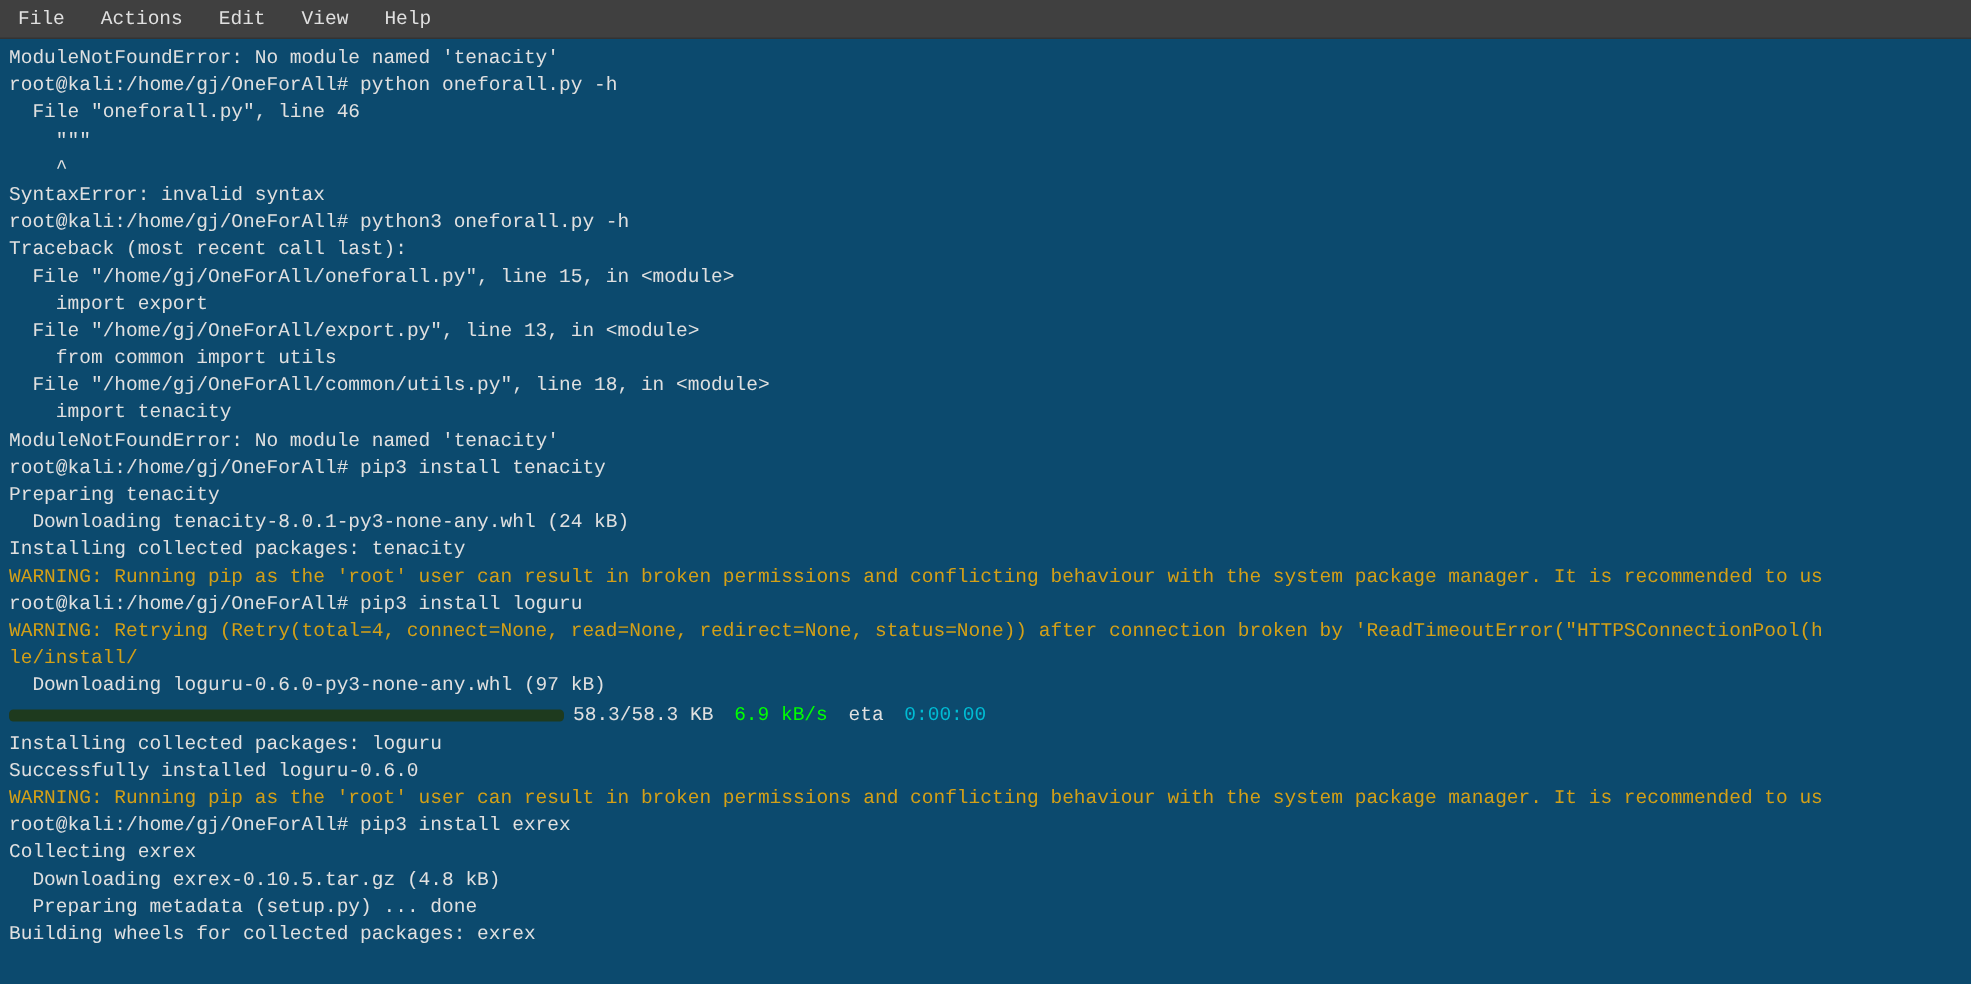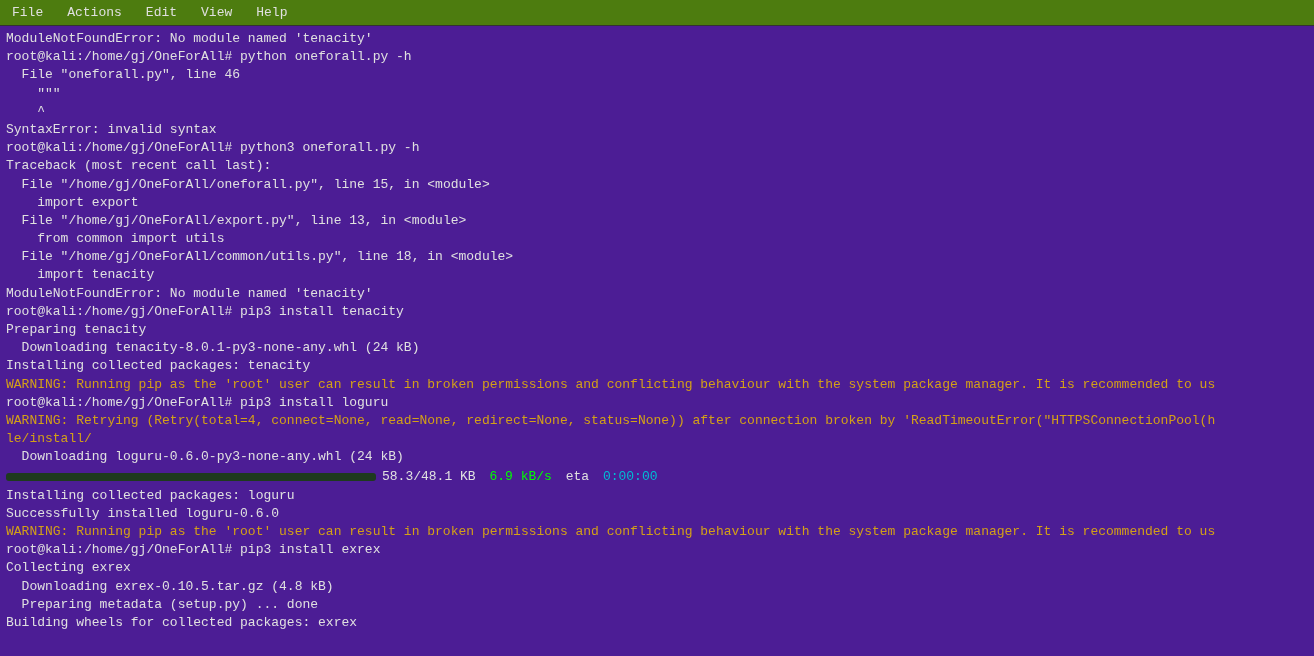--- a/index.html
+++ b/index.html
@@ -8,36 +8,36 @@
       color: #e0e0e0;
       font-family: 'Courier New', Courier, monospace;
       font-size: 13px;
       width: 1314px;
       height: 656px;
       overflow: hidden;
       display: flex;
       flex-direction: column;
     }
     .menu-bar {
-      background: #4d7c0f;
+      background: #404040;
       display: flex;
       align-items: center;
       padding: 2px 0;
       border-bottom: 1px solid #333;
       flex-shrink: 0;
     }
     .menu-item {
       padding: 3px 12px;
       color: #e0e0e0;
       cursor: pointer;
       font-size: 13px;
     }
     .terminal-body {
       flex: 1;
-      background: #4c1d95;
+      background: #0c4a6e;
       padding: 4px 6px;
       overflow-y: auto;
       overflow-x: hidden;
       line-height: 1.4;
     }
     .line {
       white-space: pre-wrap;
       word-break: break-all;
     }
     .text-white { color: #e0e0e0; }
@@ -94,24 +94,24 @@
     <div class="line text-white">    import tenacity</div>
     <div class="line text-white">ModuleNotFoundError: No module named 'tenacity'</div>
     <div class="line text-white">root@kali:/home/gj/OneForAll# pip3 install tenacity</div>
     <div class="line text-white">Preparing tenacity</div>
     <div class="line text-white">  Downloading tenacity-8.0.1-py3-none-any.whl (24 kB)</div>
     <div class="line text-white">Installing collected packages: tenacity</div>
     <div class="line text-warning">WARNING: Running pip as the 'root' user can result in broken permissions and conflicting behaviour with the system package manager. It is recommended to us</div>
     <div class="line text-white">root@kali:/home/gj/OneForAll# pip3 install loguru</div>
     <div class="line text-warning">WARNING: Retrying (Retry(total=4, connect=None, read=None, redirect=None, status=None)) after connection broken by 'ReadTimeoutError("HTTPSConnectionPool(h</div>
     <div class="line text-warning">le/install/</div>
-    <div class="line text-white">  Downloading loguru-0.6.0-py3-none-any.whl (24 kB)</div>
+    <div class="line text-white">  Downloading loguru-0.6.0-py3-none-any.whl (97 kB)</div>
     <div class="progress-bar-container">
       <span class="progress-bar-bg"><span class="progress-bar-fill" style="width: 100%;"></span></span>
-      <span class="line text-white">58.3/48.1 KB </span>
+      <span class="line text-white">58.3/58.3 KB </span>
       <span class="line text-green">6.9 kB/s</span>
       <span class="line text-white"> eta </span>
       <span class="line text-cyan">0:00:00</span>
     </div>
     <div class="line text-white">Installing collected packages: loguru</div>
     <div class="line text-white">Successfully installed loguru-0.6.0</div>
     <div class="line text-warning">WARNING: Running pip as the 'root' user can result in broken permissions and conflicting behaviour with the system package manager. It is recommended to us</div>
     <div class="line text-white">root@kali:/home/gj/OneForAll# pip3 install exrex</div>
     <div class="line text-white">Collecting exrex</div>
     <div class="line text-white">  Downloading exrex-0.10.5.tar.gz (4.8 kB)</div>

